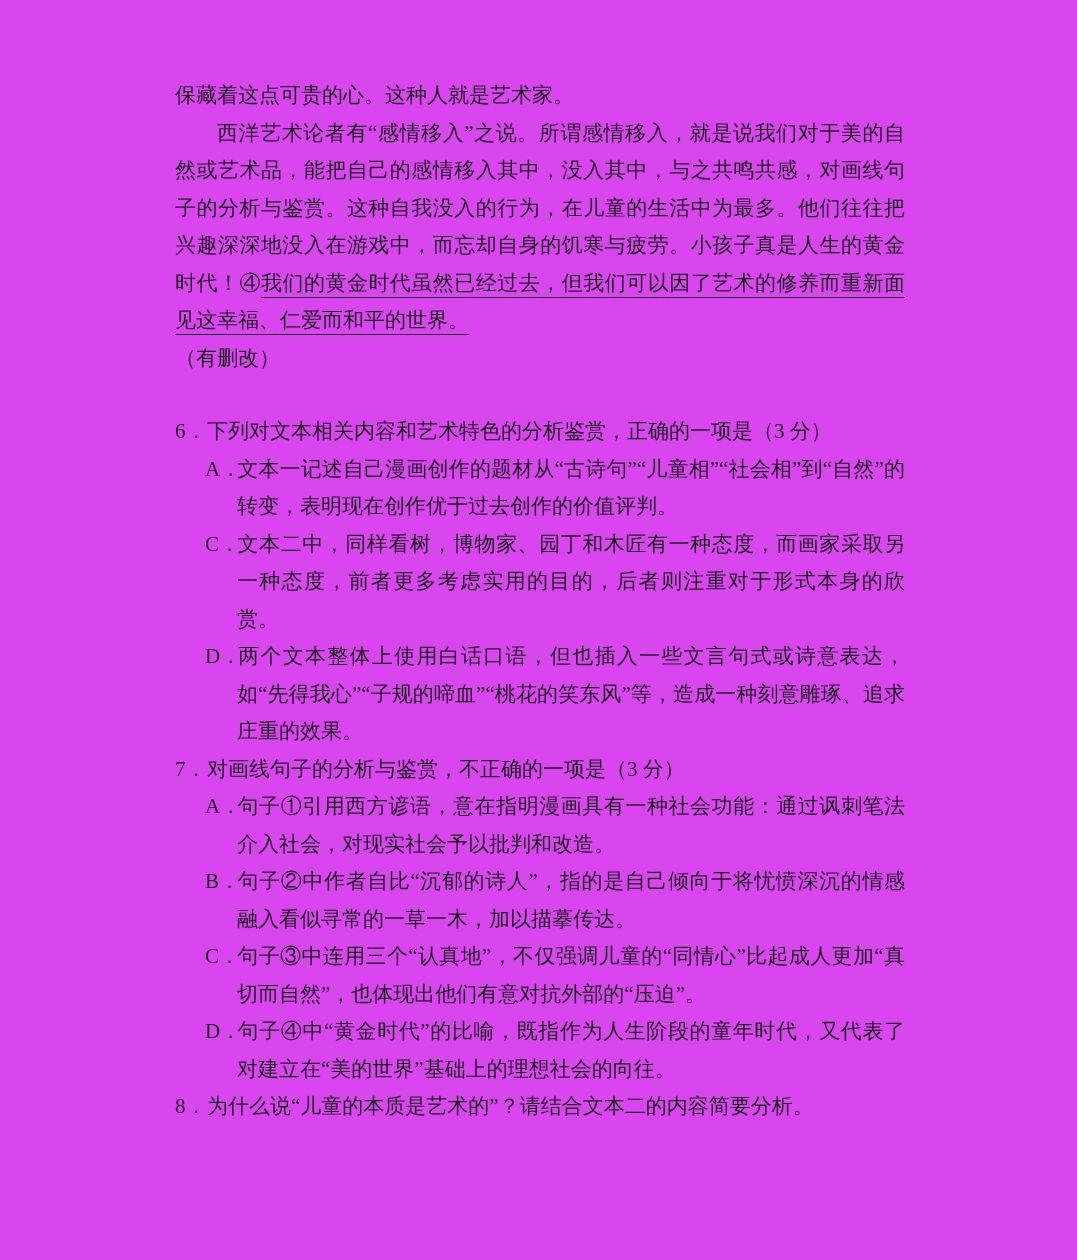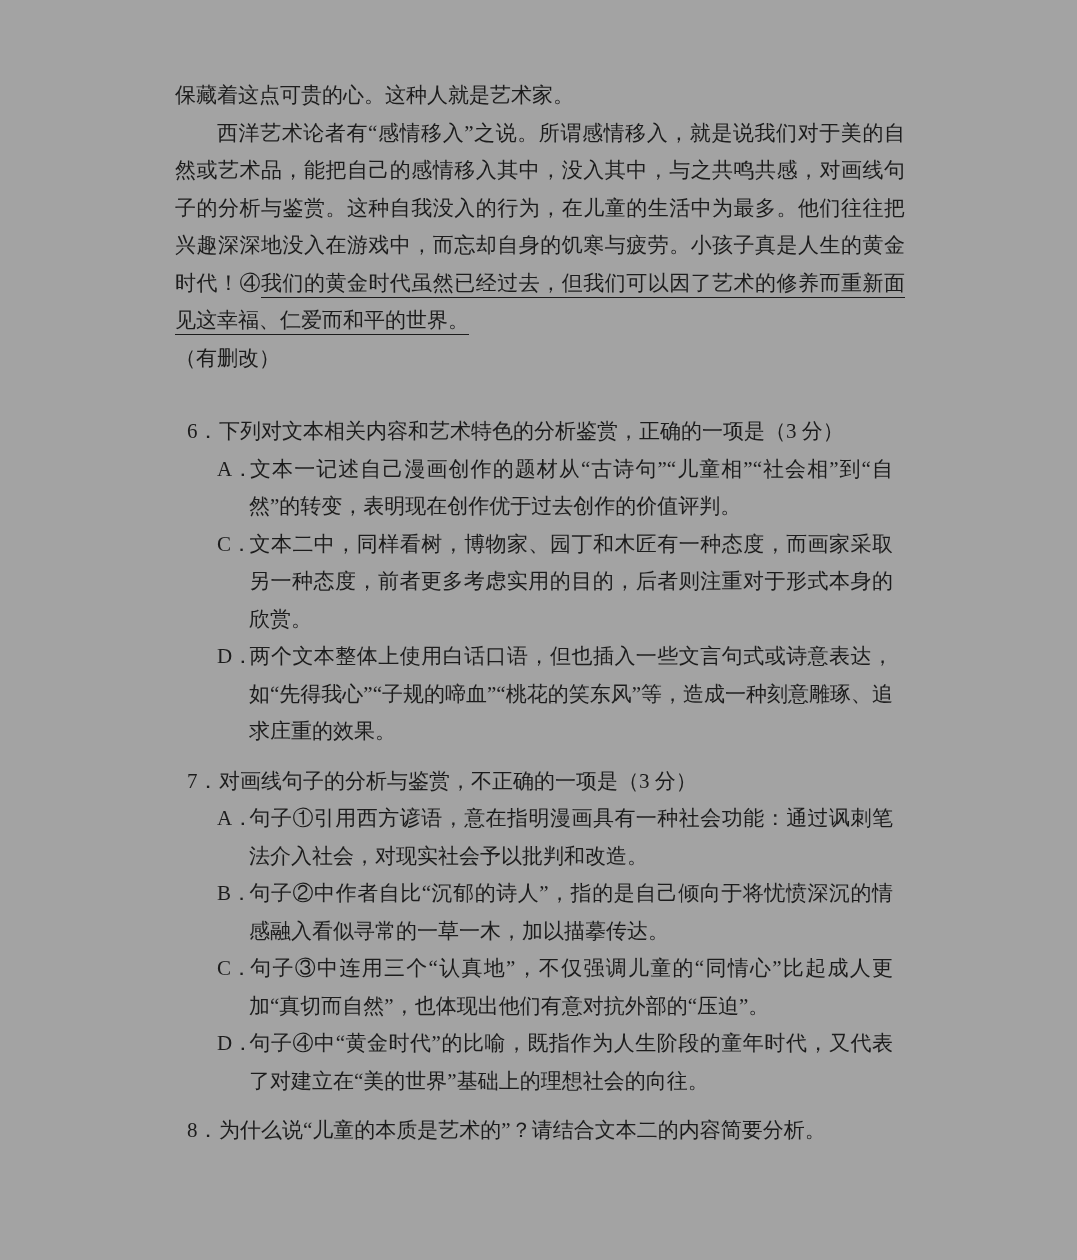--- a/index.html
+++ b/index.html
@@ -4,21 +4,21 @@
 <style>
   html, body {
     margin: 0;
     padding: 0;
     background: #ffffff;
   }
   .page {
     position: relative;
     width: 1077px;
     height: 1260px;
-    background: #a3a3a3;
+    background: #d946ef;
     box-sizing: border-box;
     padding: 77px 172px 0 175px;
     color: #1c1c1c;
     font-family: "Liberation Serif", "DejaVu Serif", serif;
     font-size: 21px;
     line-height: 37.5px;
     overflow: hidden;
   }
   .passage p {
     margin: 0;
@@ -32,21 +32,21 @@
     border-bottom: 1px solid #1c1c1c;
     padding-bottom: 2px;
   }
   .source-note {
     text-align: left;
     padding-right: 14px;
   }
   .questions {
     margin-top: 36px;
   }
-  .question { margin: 12px; }
+  .question { margin: 0; }
   .stem {
     margin: 0;
     padding-left: 32px;
     text-indent: -32px;
     text-align: justify;
     text-justify: inter-character;
   }
   .option {
     margin: 0 0 0 30px;
     padding-left: 32px;

